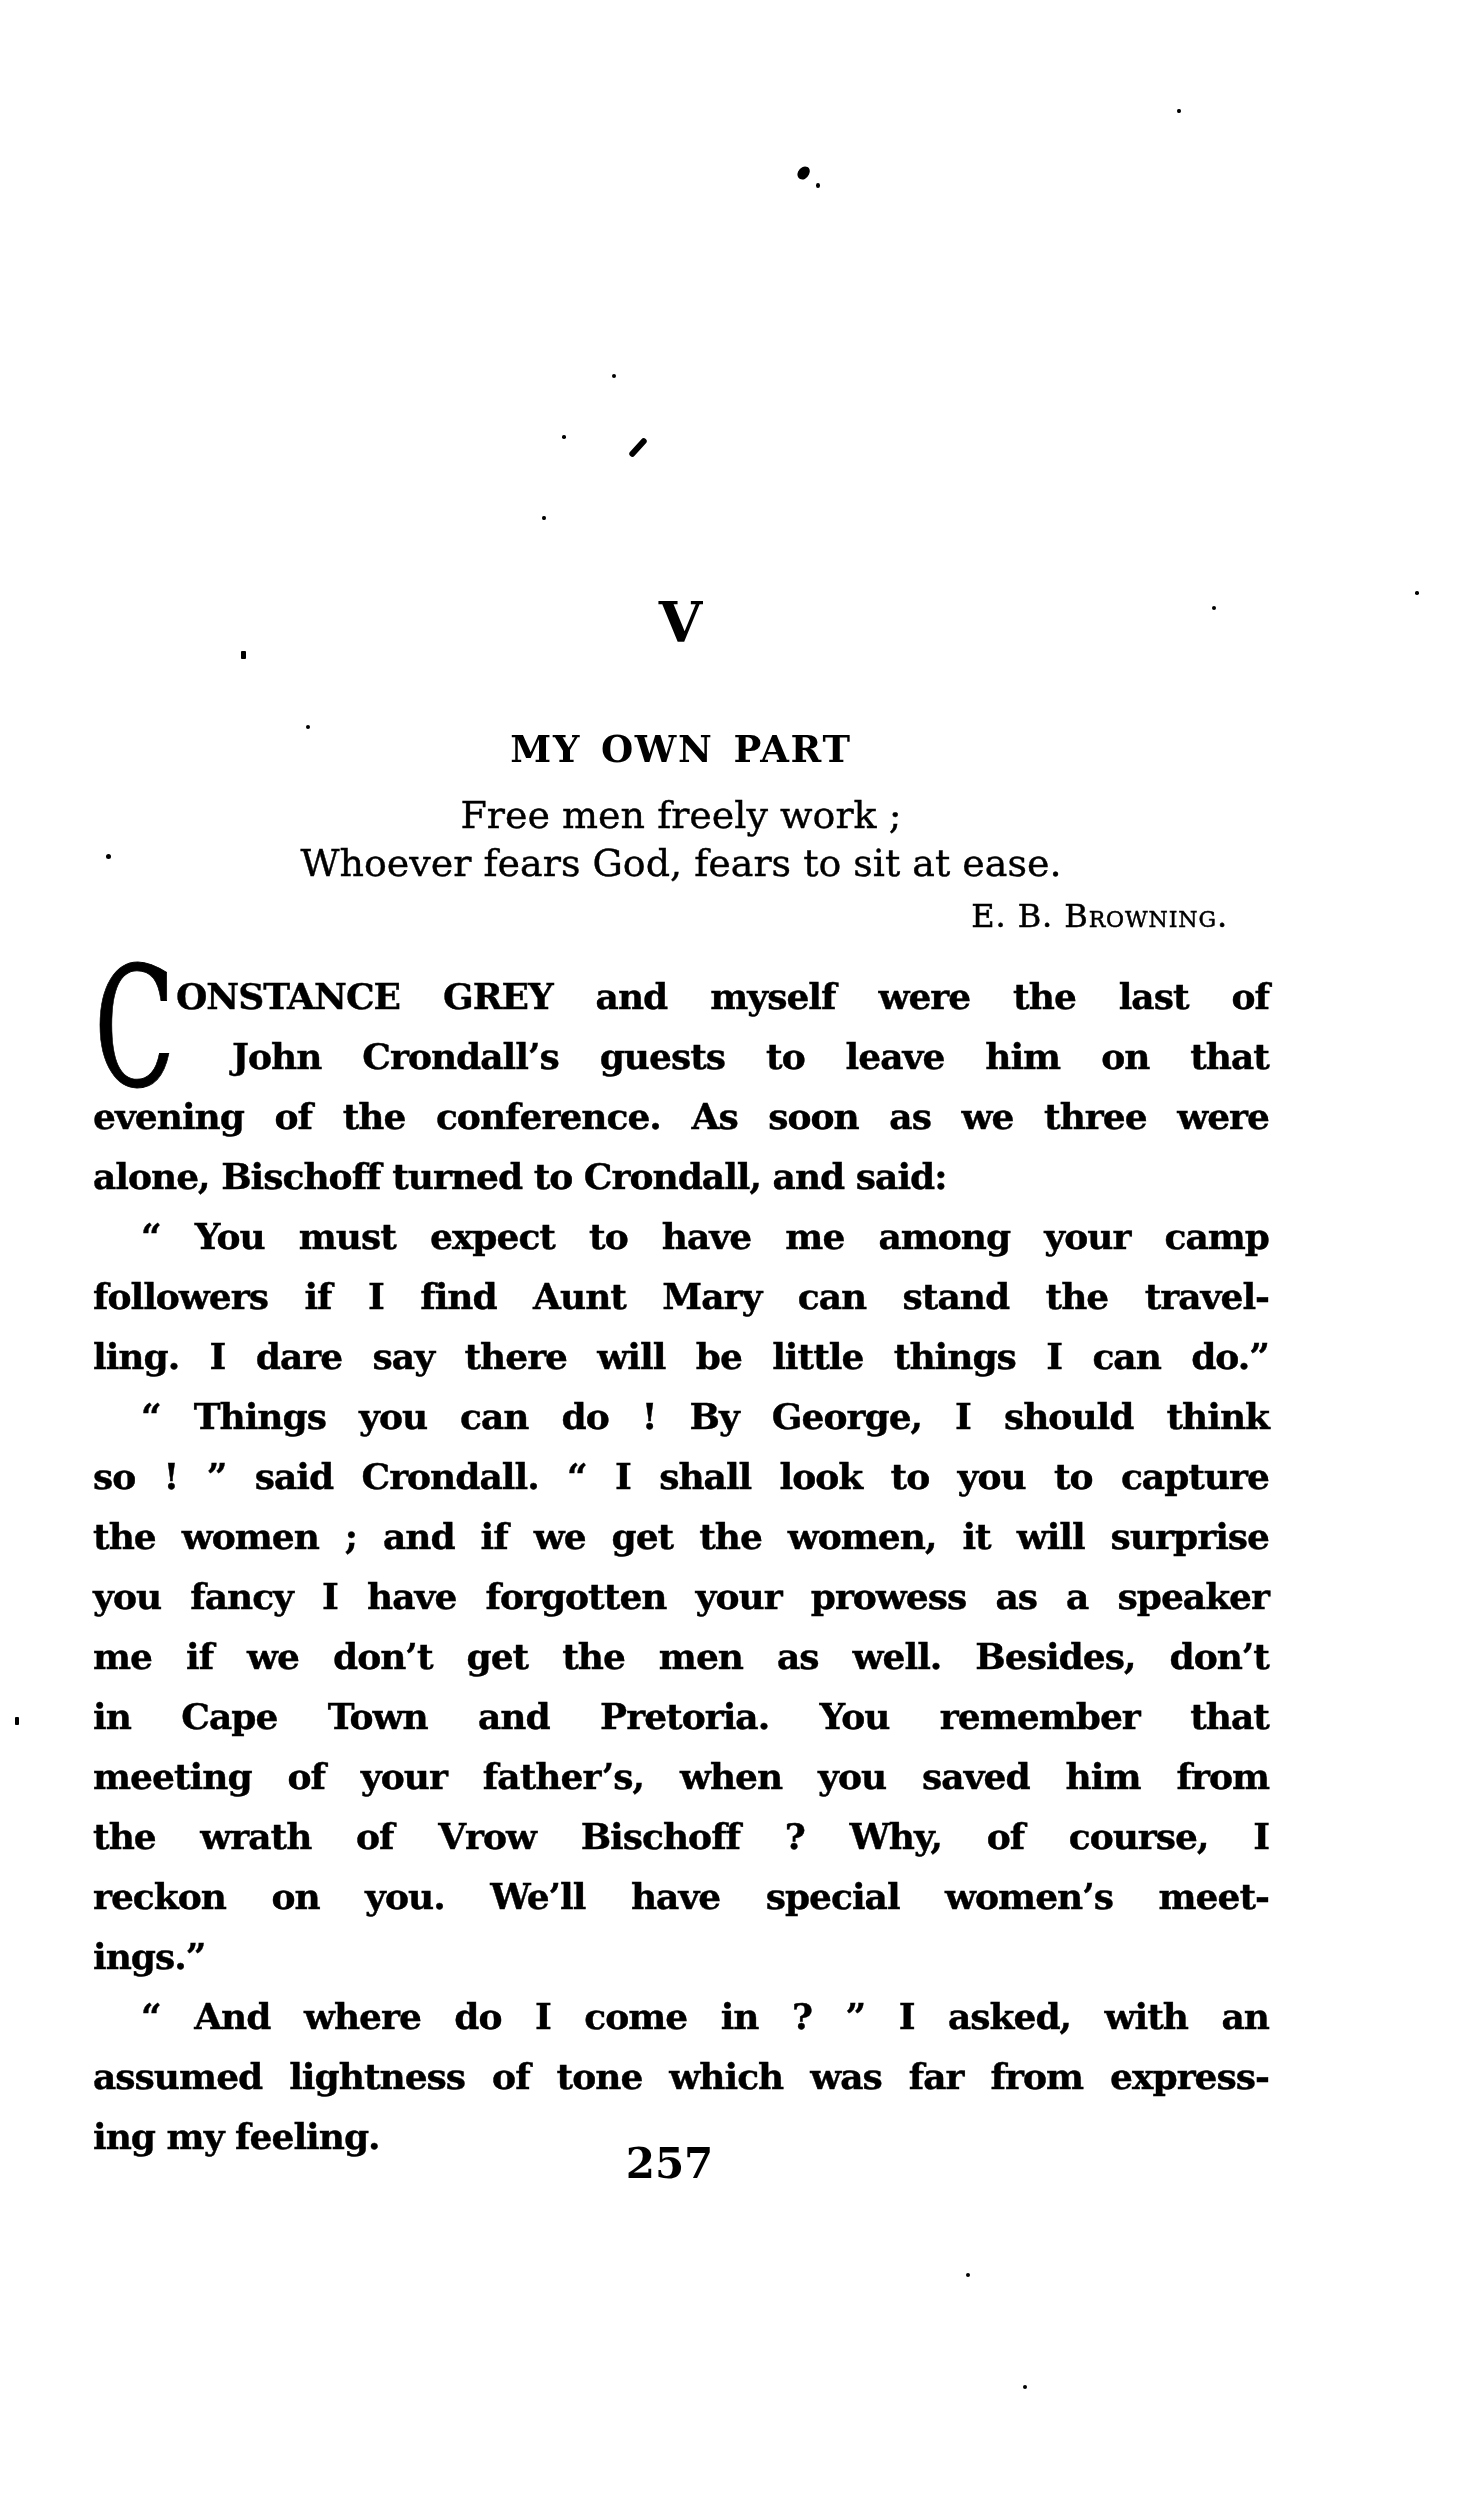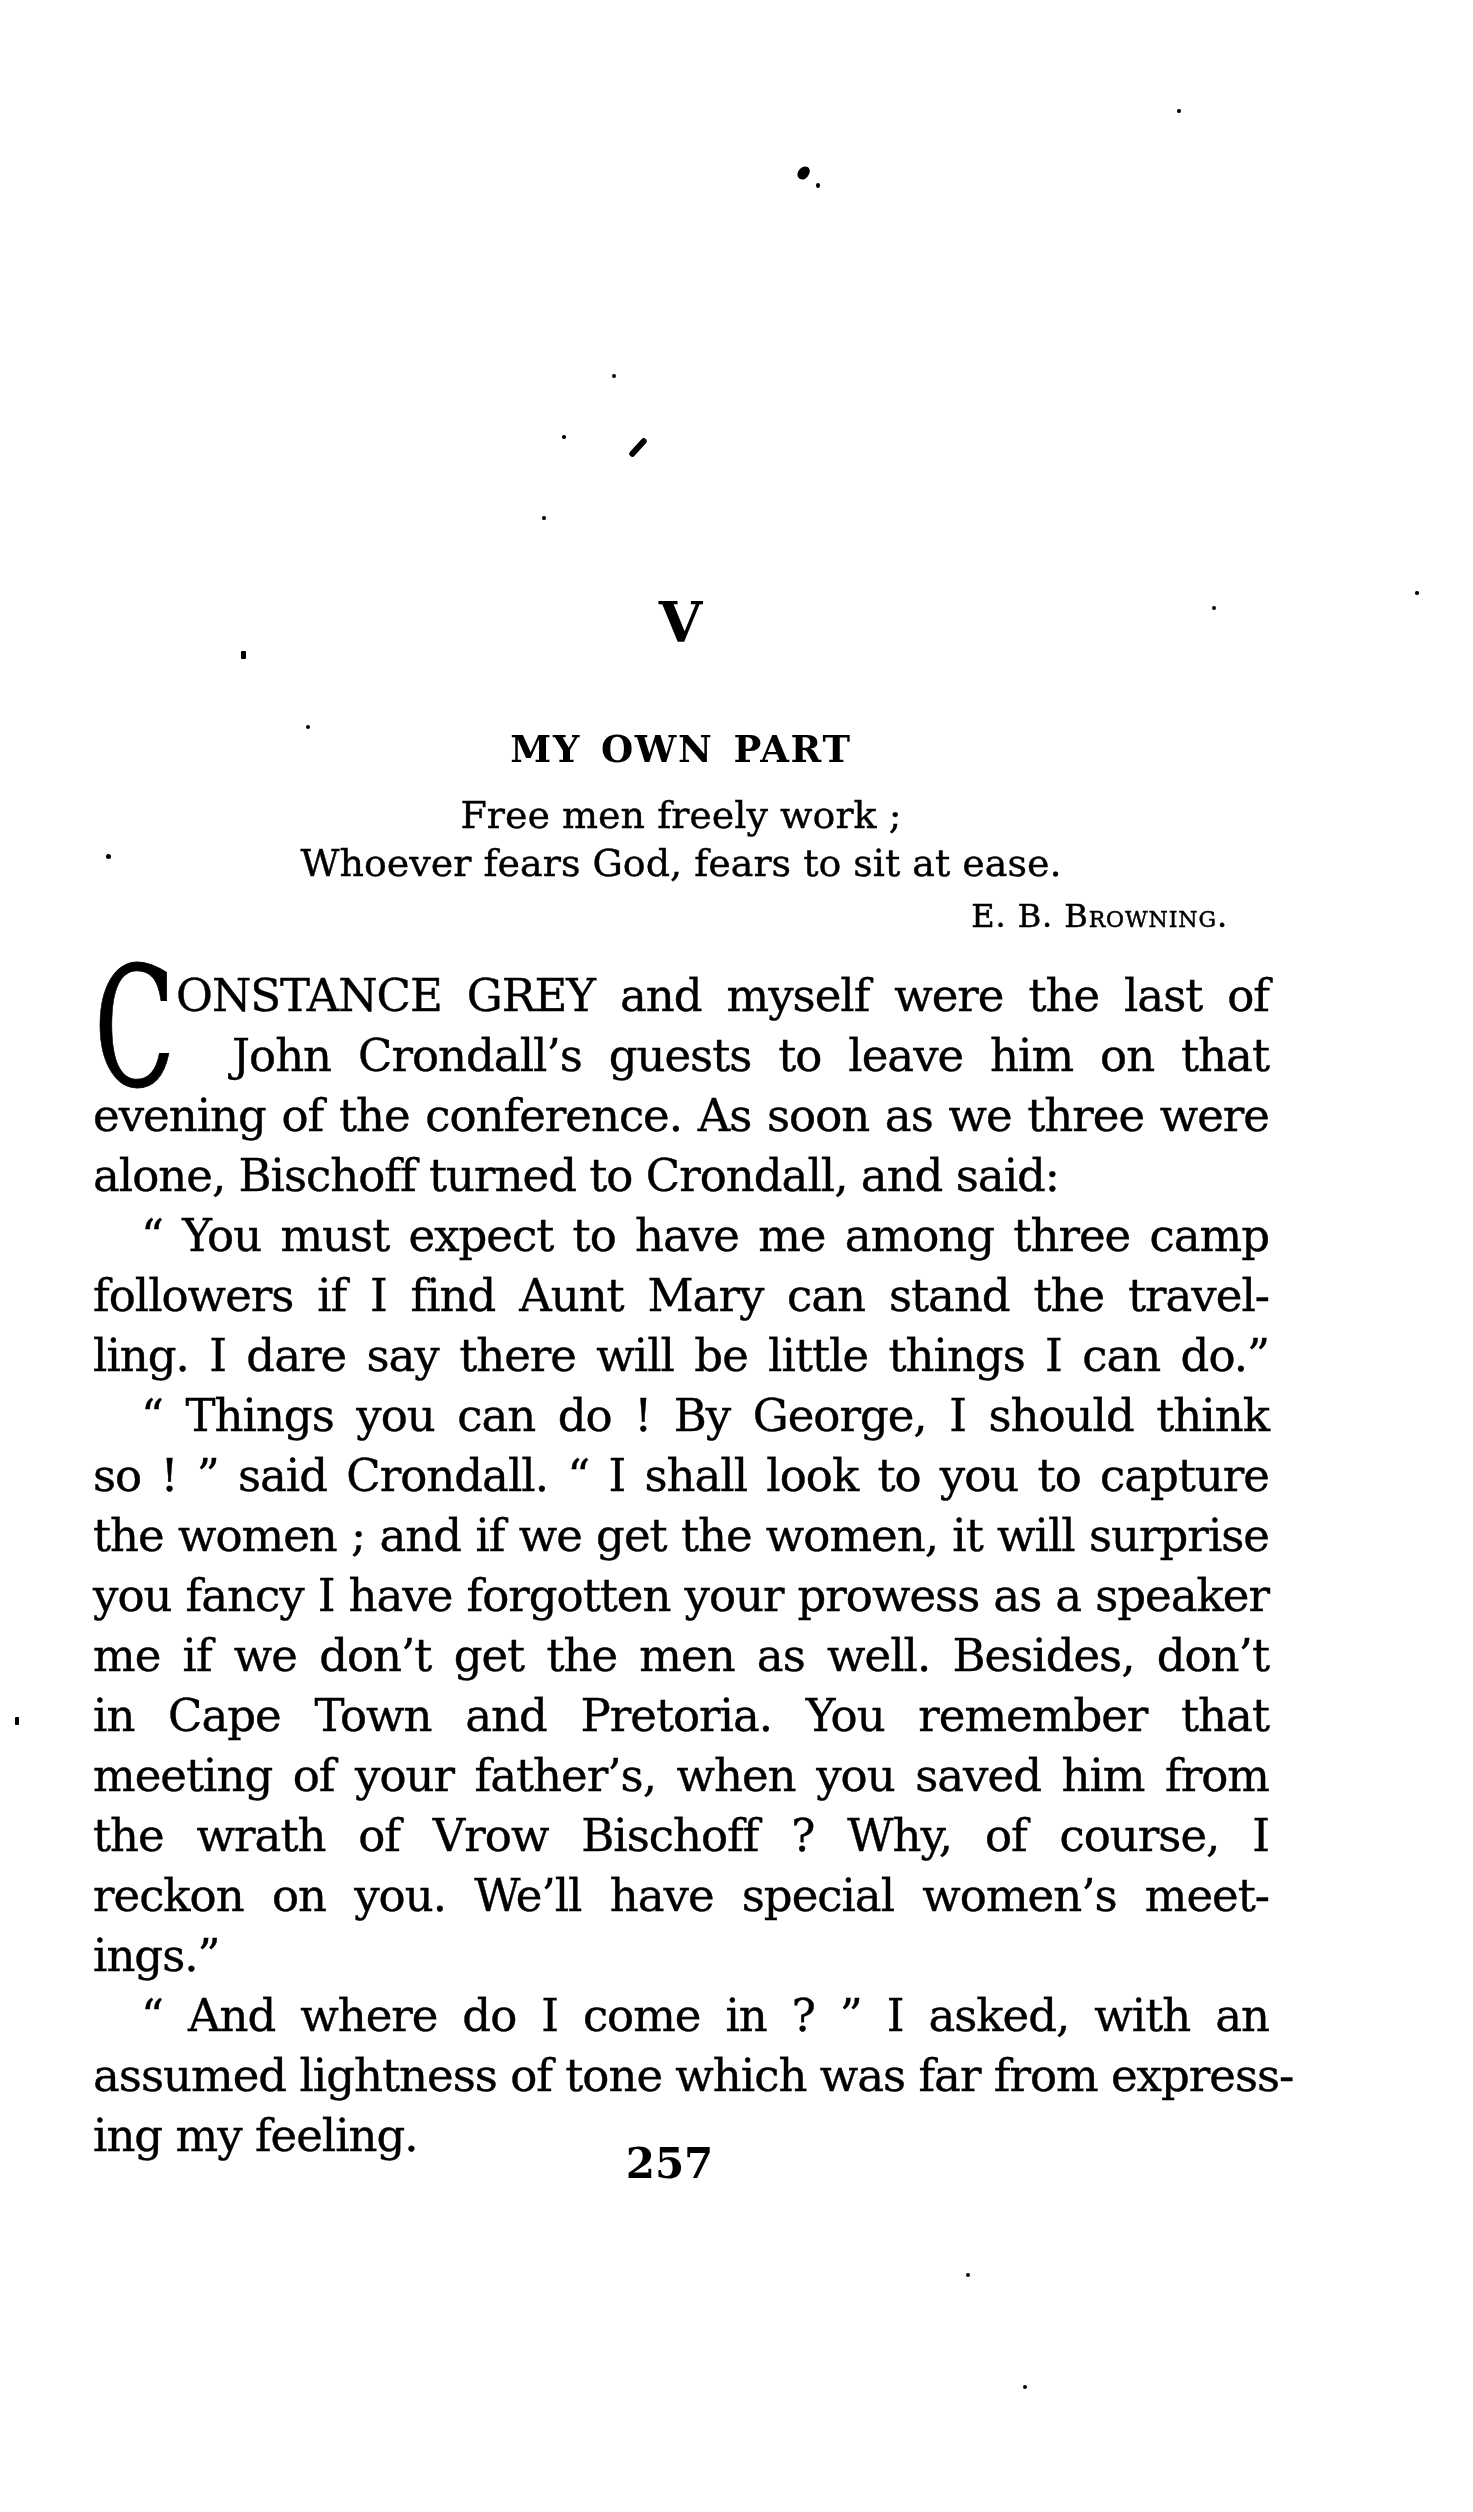--- a/index.html
+++ b/index.html
@@ -57,22 +57,23 @@
     font-size: 166px; line-height: 1;
     transform: scaleX(0.64);
     transform-origin: left top;
     -webkit-text-stroke: 0.9px #000;
   }
 
   
   .body-text {
     position: absolute;
     left: 93px; top: 966px; width: 1176px;
-    font-size: 45px; line-height: 60px;
+    font-size: 36px; line-height: 60px;
     letter-spacing: -1px;
+    font-weight: bold;
     -webkit-text-stroke: 0.4px #000;
   }
   .body-text .line {
     text-align: justify;
     text-align-last: justify;
     height: 60px;
     overflow: visible;
     white-space: nowrap;
   }
   .body-text .line.short {
@@ -109,21 +110,21 @@
 
   <div class="attribution">E. B. Browning.</div>
 
   <div class="dropcap">C</div>
 
   <div class="body-text" id="body-text">
       <div class="line" style="padding-left: 83px;">ONSTANCE GREY and myself were the last of</div>
       <div class="line" style="padding-left: 139px;">John Crondall’s guests to leave him on that</div>
       <div class="line">evening of the conference.  As soon as we three were</div>
       <div class="line short">alone, Bischoff turned to Crondall, and said:</div>
-      <div class="line" style="padding-left: 48px;">“ You must expect to have me among three camp</div>
+      <div class="line" style="padding-left: 48px;">“ You must expect to have me among your camp</div>
       <div class="line">followers if I find Aunt Mary can stand the travel-</div>
       <div class="line">ling.  I dare say there will be little things I can do.”</div>
       <div class="line" style="padding-left: 48px;">“ Things you can do !  By George, I should think</div>
       <div class="line">so ! ” said Crondall.  “ I shall look to you to capture</div>
       <div class="line">the women ; and if we get the women, it will surprise</div>
       <div class="line">you fancy I have forgotten your prowess as a speaker</div>
       <div class="line">me if we don’t get the men as well.  Besides, don’t</div>
       <div class="line">in Cape Town and Pretoria.  You remember that</div>
       <div class="line">meeting of your father’s, when you saved him from</div>
       <div class="line">the wrath of Vrow Bischoff ?  Why, of course, I</div>

